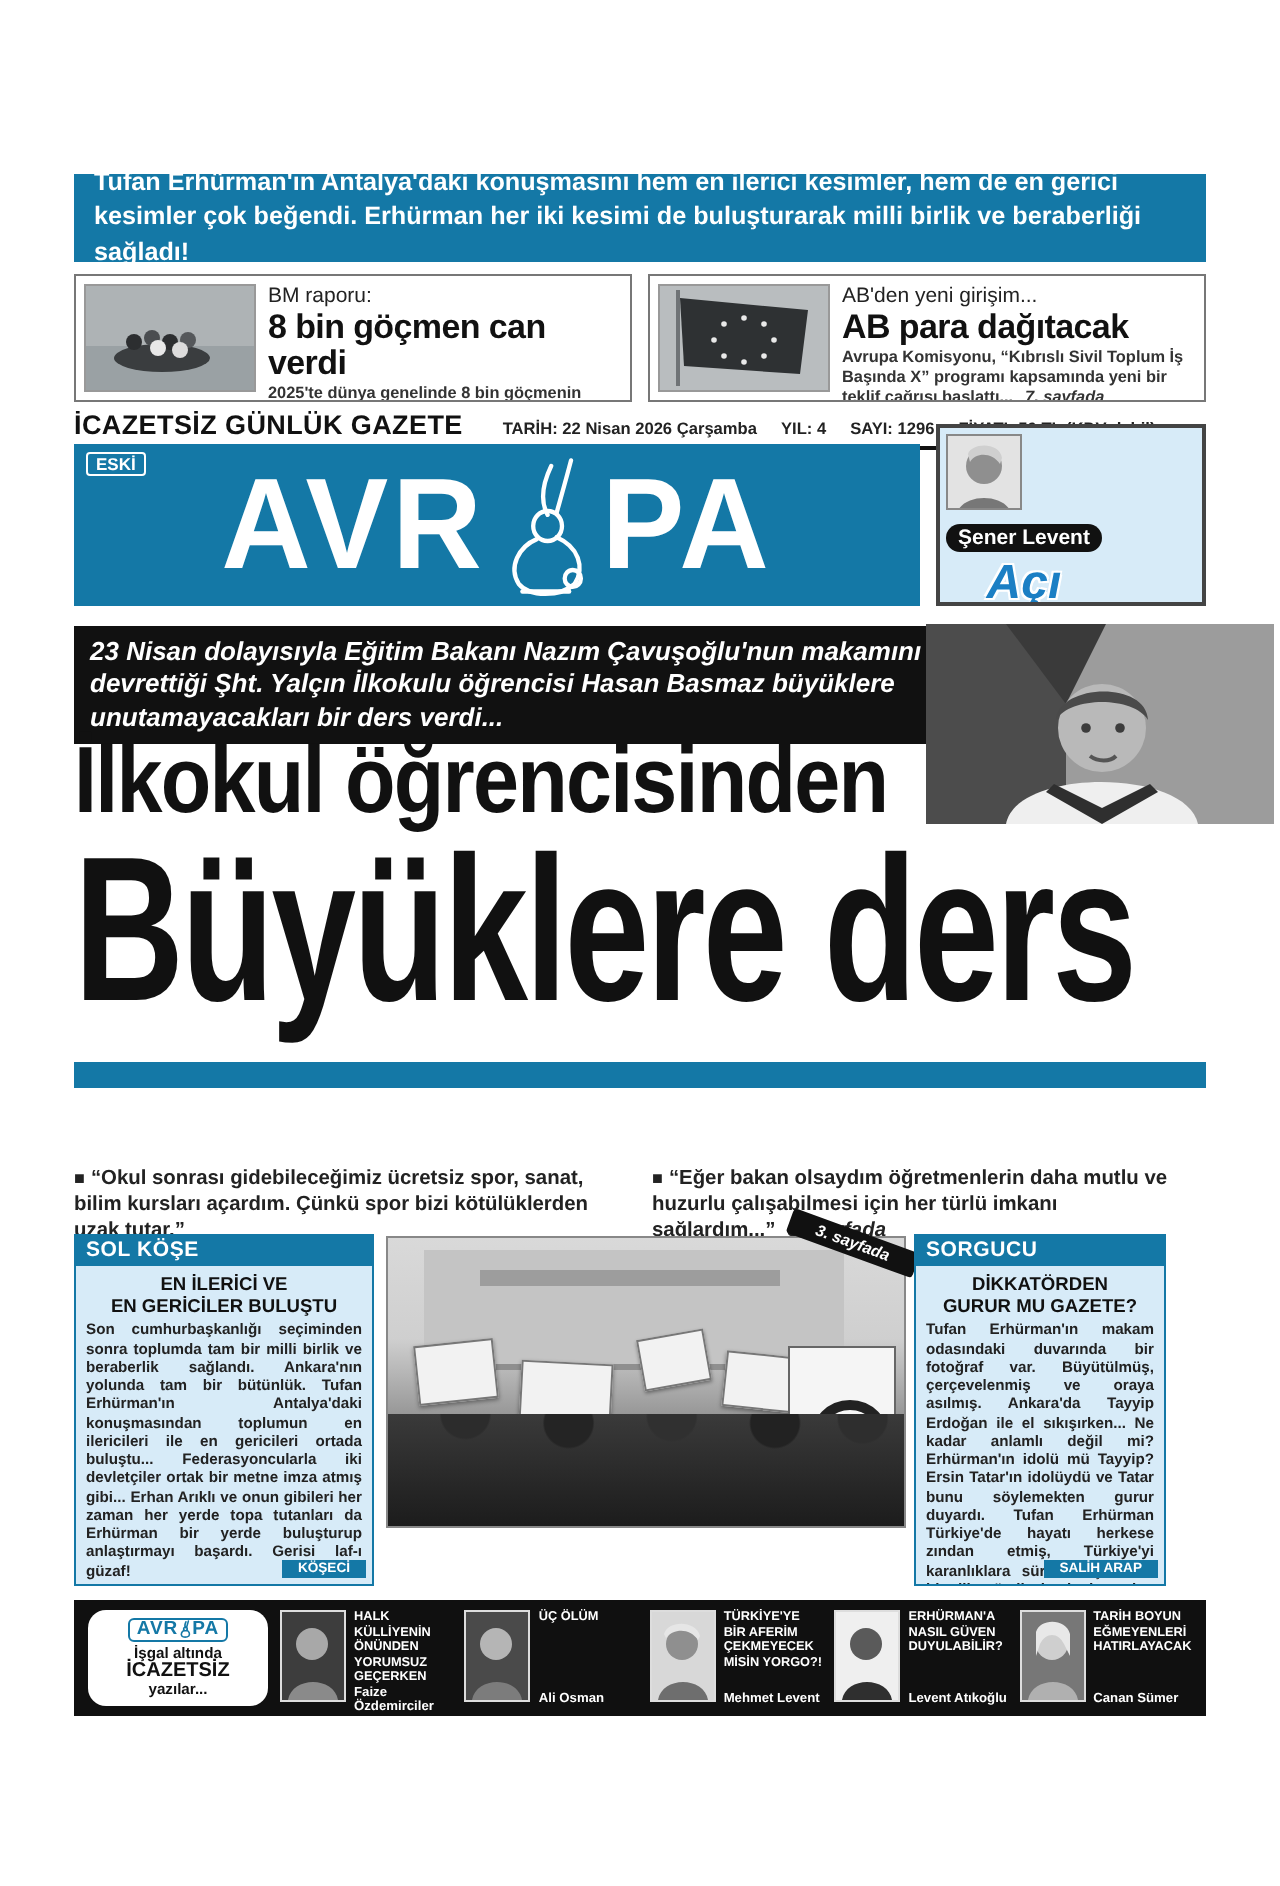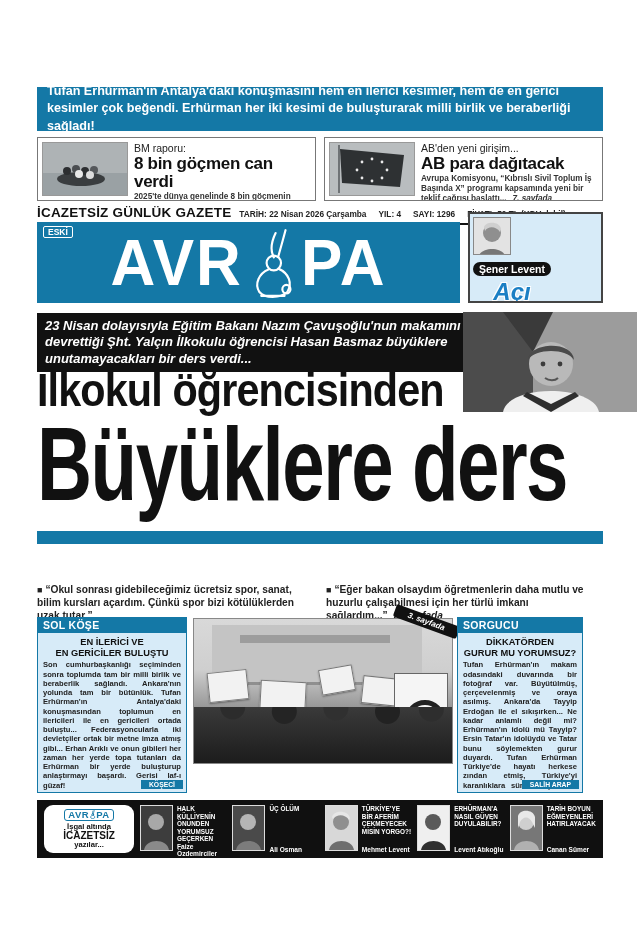--- a/index.html
+++ b/index.html
@@ -18,21 +18,21 @@
   .teasers{position:absolute; left:37px; top:137px; width:566px; display:flex; gap:8px;}
   .teaser{flex:1; height:64px; border:1px solid #777; background:#fff; display:flex; gap:6px; padding:4px; overflow:hidden;}
   .tphoto{width:86px; height:54px; flex:0 0 86px; border:1px solid #999; overflow:hidden; position:relative;}
   .ttext{flex:1; min-width:0;}
   .tkicker{font-size:10.5px; color:#222;}
   .thead{font-size:17px; font-weight:900; letter-spacing:-0.3px; line-height:1.05; margin:1px 0;}
   .tbody{font-size:8.2px; font-weight:bold; color:#333; line-height:1.25;}
   .pageref{font-style:italic; font-weight:bold; margin-left:6px;}
 
   
-  .motto-row{position:absolute; left:37px; top:205px; width:566px; display:flex; align-items:baseline; gap:8px; border-bottom:2px solid #111; padding-bottom:3px;}
+  .motto-row{position:absolute; left:37px; top:205px; width:566px; display:flex; align-items:baseline; gap:20px; border-bottom:2px solid #111; padding-bottom:3px;}
   .motto{font-size:13.5px; font-weight:900; letter-spacing:0.2px;}
   .dateline{display:flex; gap:12px; font-size:8.3px; font-weight:bold; color:#222;}
 
   
   .masthead{position:absolute; left:37px; top:222px; width:423px; height:81px; background:var(--teal); display:flex; align-items:center; justify-content:center;}
   .eski{position:absolute; left:6px; top:4px; color:#fff; border:1px solid #fff; font-size:8.5px; font-weight:bold; padding:0 4px; border-radius:2px;}
   .mast-title{display:flex; align-items:center; color:#fff; font-weight:900; font-size:62px; letter-spacing:2px; line-height:1; transform:scaleY(1.04);}
   .rabbit{width:54px; height:72px; margin:0 2px;}
 
   
@@ -269,21 +269,21 @@
         <div class="flagban"></div>
         <div class="crowd"></div>
         <div class="ribbon">3. sayfada</div>
       </div>
     </div>
 
     <div class="side-col col-right">
       <div class="col-header">SORGUCU</div>
       <div class="col-box">
         <div class="col-title">DİKKATÖRDEN
-GURUR MU YORUMSUZ?</div>
+GURUR MU GAZETE?</div>
         <div class="col-body">Tufan Erhürman'ın makam odasındaki duvarında bir fotoğraf var. Büyütülmüş, çerçevelenmiş ve oraya asılmış. Ankara'da Tayyip Erdoğan ile el sıkışırken... Ne kadar anlamlı değil mi? Erhürman'ın idolü mü Tayyip? Ersin Tatar'ın idolüydü ve Tatar bunu söylemekten gurur duyardı. Tufan Erhürman Türkiye'de hayatı herkese zından etmiş, Türkiye'yi karanlıklara sürüklemiş zorba bir diktatör ile bu kadar yakın olmaktan gurur mu duyuyor?</div>
         <span class="byline-pill">SALİH ARAP</span>
       </div>
     </div>
   </div>
 
   <div class="bottom-strip">
 
     <div class="strip-logo">
       <span class="mini-brand">

